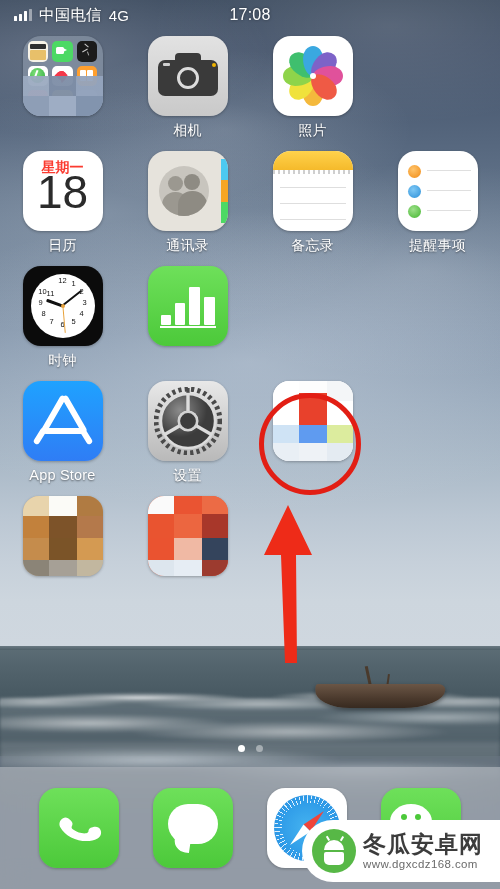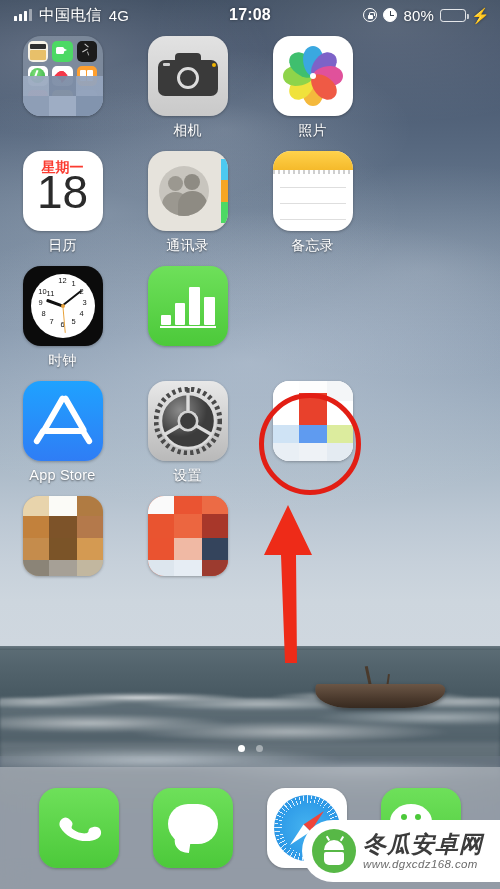--- a/index.html
+++ b/index.html
@@ -97,21 +97,21 @@
   }
   .sb-left { display:flex; align-items:center; gap:7px; padding-left:14px; }
   .bars { display:flex; align-items:flex-end; gap:2px; height:12px; }
   .bars i { display:block; width:3px; background:#fff; border-radius:.5px; }
   .bars i.b1{height:5px;} .bars i.b2{height:7.5px;} .bars i.b3{height:10px;}
   .bars i.b4{height:12px; background:rgba(255,255,255,.45);}
   .carrier { font-size:15.5px; }
   .net { font-size:15px; }
   .sb-center {
     position:absolute; left:0; right:0; text-align:center;
-    font-size:16px; font-weight:700; pointer-events:none;
+    font-size:16px; font-weight:400; pointer-events:none;
   }
   .sb-right {
     margin-left:auto; display:flex; align-items:center; gap:6px; padding-right:10px;
   }
   .ico-circle {
     width:14px; height:14px; border:1.6px solid #fff; border-radius:50%;
     position:relative; display:inline-block;
   }
   .lock-ico::before {
     content:""; position:absolute; left:4.2px; top:2.6px;
@@ -453,21 +453,21 @@
   }
   .wm-logo .droid-head {
     position:absolute; left:12px; top:11px; width:20px; height:10px;
     background:#fff; border-radius:10px 10px 0 0;
   }
   .wm-logo .droid-body {
     position:absolute; left:12px; top:23px; width:20px; height:13px;
     background:#fff; border-radius:2px 2px 5px 5px;
   }
   .wm-logo .ant { position:absolute; width:1.6px; height:5px; background:#fff; }
-  .wm-text { display:flex; flex-direction:column; line-height:1.05;font-style:italic; }
+  .wm-text { display:flex; flex-direction:column; line-height:1.05; }
   .wm-cn {
     font-size:23px; font-weight:700; color:#3c3c3c; letter-spacing:1px;
   }
   .wm-url {
     font-size:11.5px; color:#6b6b6b; letter-spacing:.4px; margin-top:2px;
   }
 </style>
 </head>
 <body>
 
@@ -490,30 +490,20 @@
     <span class="bars">
       <i class="b1"></i>
         <i class="b2"></i>
         <i class="b3"></i>
         <i class="b4"></i>
     </span>
     <span class="carrier">中国电信</span>
     <span class="net">4G</span>
   </div>
   <div class="sb-center">17:08</div>
-  <div class="sb-right">
-    <span class="ico-circle lock-ico"></span>
-    <span class="ico-circle alarm-ico"></span>
-    <span class="batt-pct">80%</span>
-    <span class="batt">
-      <span class="batt-fill" style="width:80%"></span>
-      <span class="batt-cap"></span>
-    </span>
-    <span class="bolt" style="color:#fff">⚡</span>
-  </div>
 </div>
 
 <div id="grid">
 
   <div class="row">
     <div class="cell">
       <div class="appicon folder">
         <div class="mini" style="background:#f7f3e8;position:relative;overflow:hidden">
           <div style="position:absolute;left:2px;top:3px;right:2px;height:5px;background:#2f2f2f;border-radius:1px"></div>
           <div style="position:absolute;left:2px;top:9px;right:2px;bottom:2px;background:#e8c06a;border-radius:1px"></div>
@@ -609,20 +599,31 @@
       <div class="appicon notes">
         <div class="top"></div>
           <div class="perf"></div>
         <div class="ln" style="top:36px"></div>
         <div class="ln" style="top:52px"></div>
         <div class="ln" style="top:68px"></div>
       </div>
       <div class="label">备忘录</div>
     </div>
 
+    <div class="cell">
+      <div class="appicon rem">
+        <div class="d" style="left:10px;top:14px;background:radial-gradient(circle at 40% 35%,#ffc46b,#f08a14)"></div>
+        <div class="d" style="left:10px;top:34px;background:radial-gradient(circle at 40% 35%,#7ec8f5,#2b8fd8)"></div>
+        <div class="d" style="left:10px;top:54px;background:radial-gradient(circle at 40% 35%,#9de08a,#43b52e)"></div>
+        <div class="ln" style="left:29px;top:19px;width:44px"></div>
+        <div class="ln" style="left:29px;top:39px;width:44px"></div>
+        <div class="ln" style="left:29px;top:59px;width:44px"></div>
+      </div>
+      <div class="label">提醒事项</div>
+    </div>
   </div>
 
   <div class="row">
     <div class="cell">
       <div class="appicon clock">
         <div class="face">
           <div class="num" style="left:27px;top:3px">12</div>
           <div class="num" style="left:38px;top:6px">1</div>
           <div class="num" style="left:46px;top:14px">2</div>
           <div class="num" style="left:49px;top:25px">3</div>

